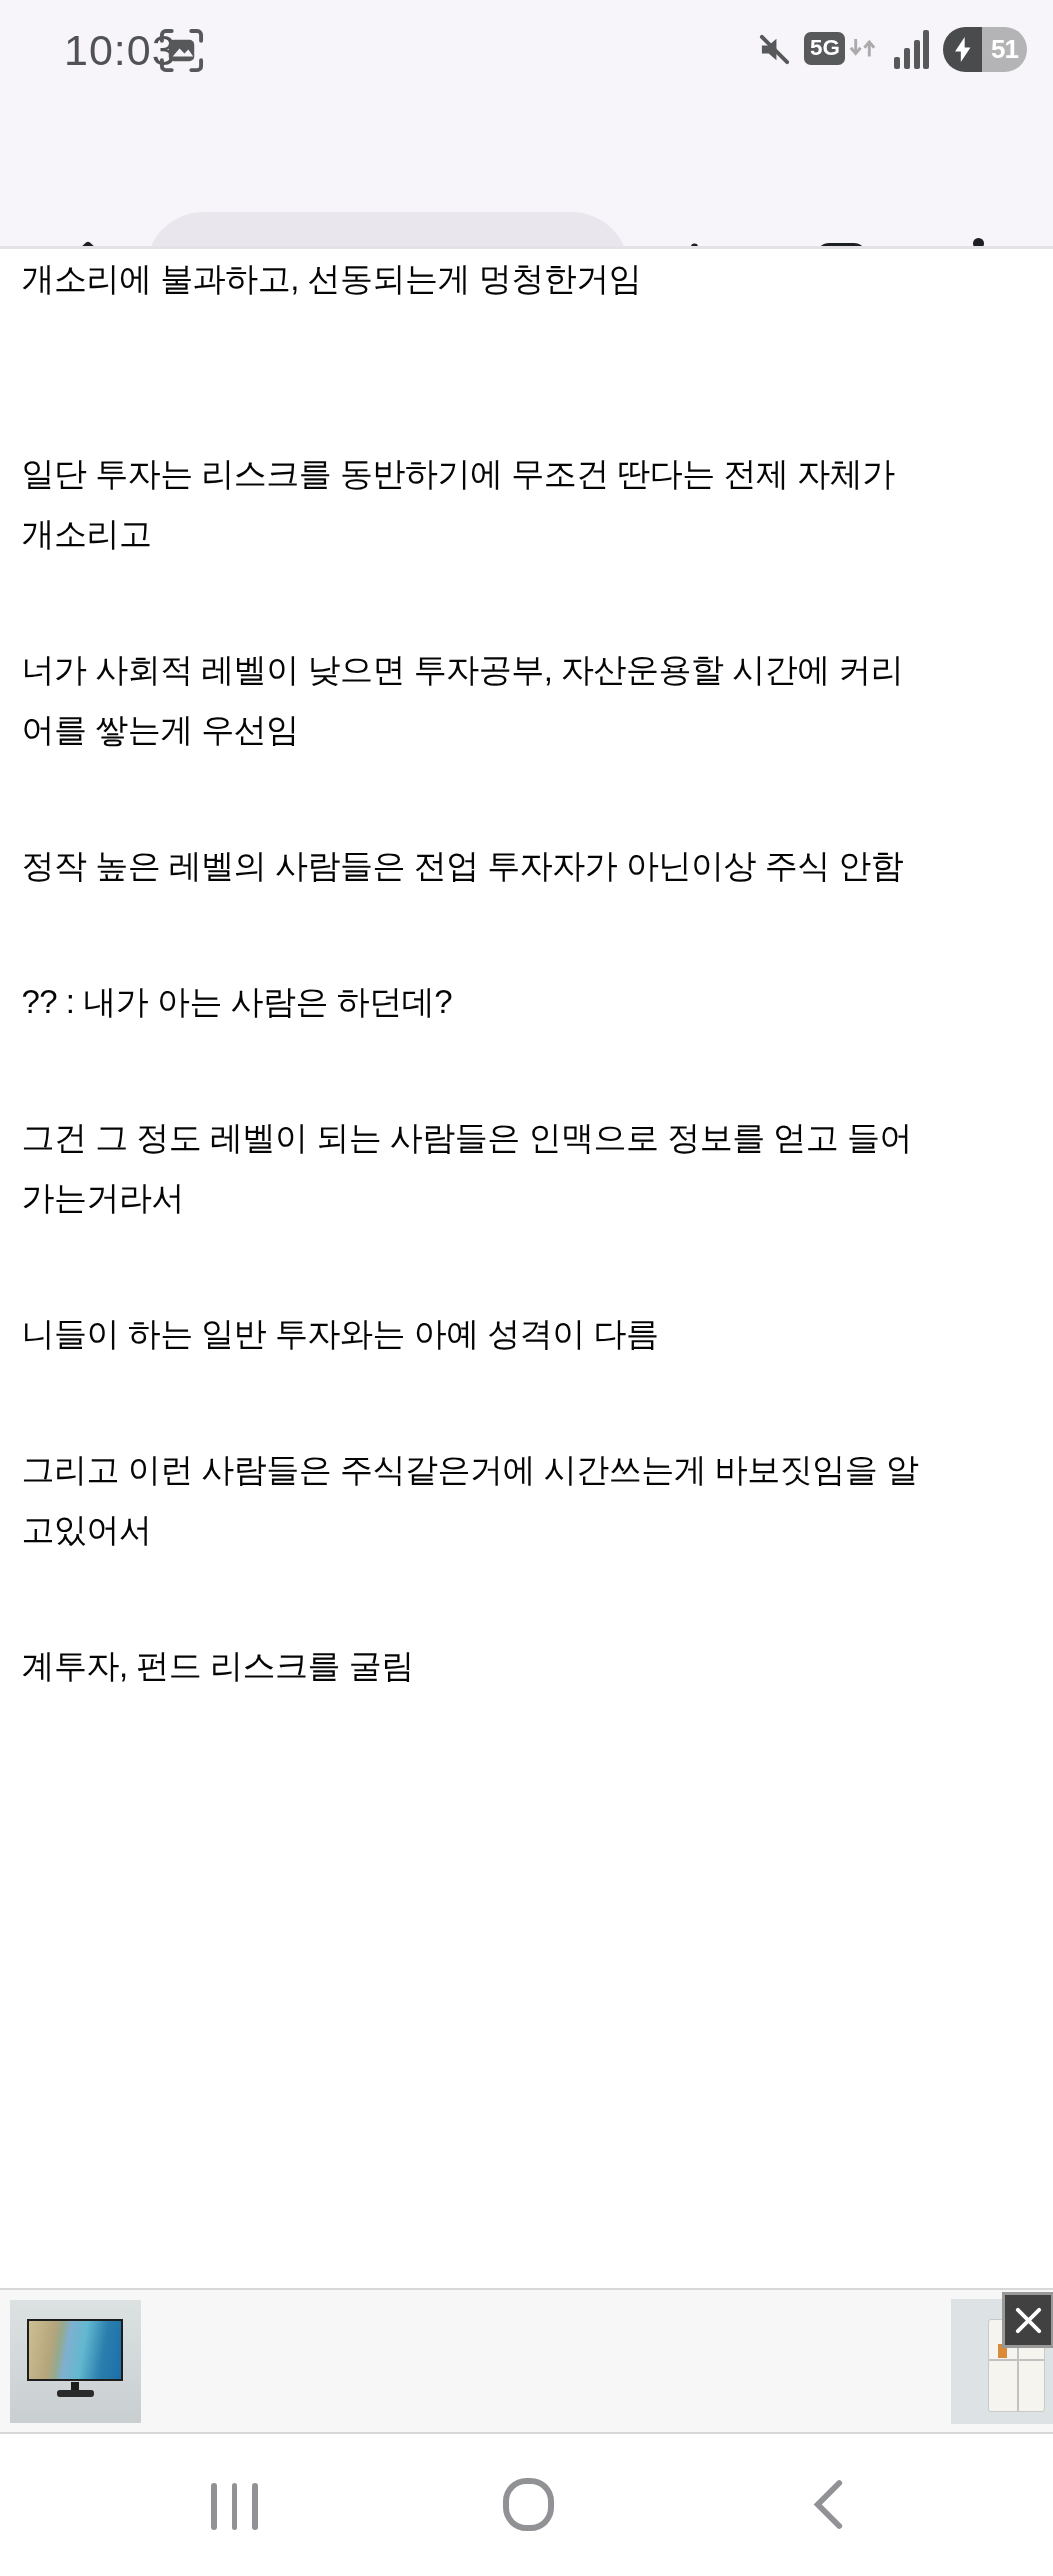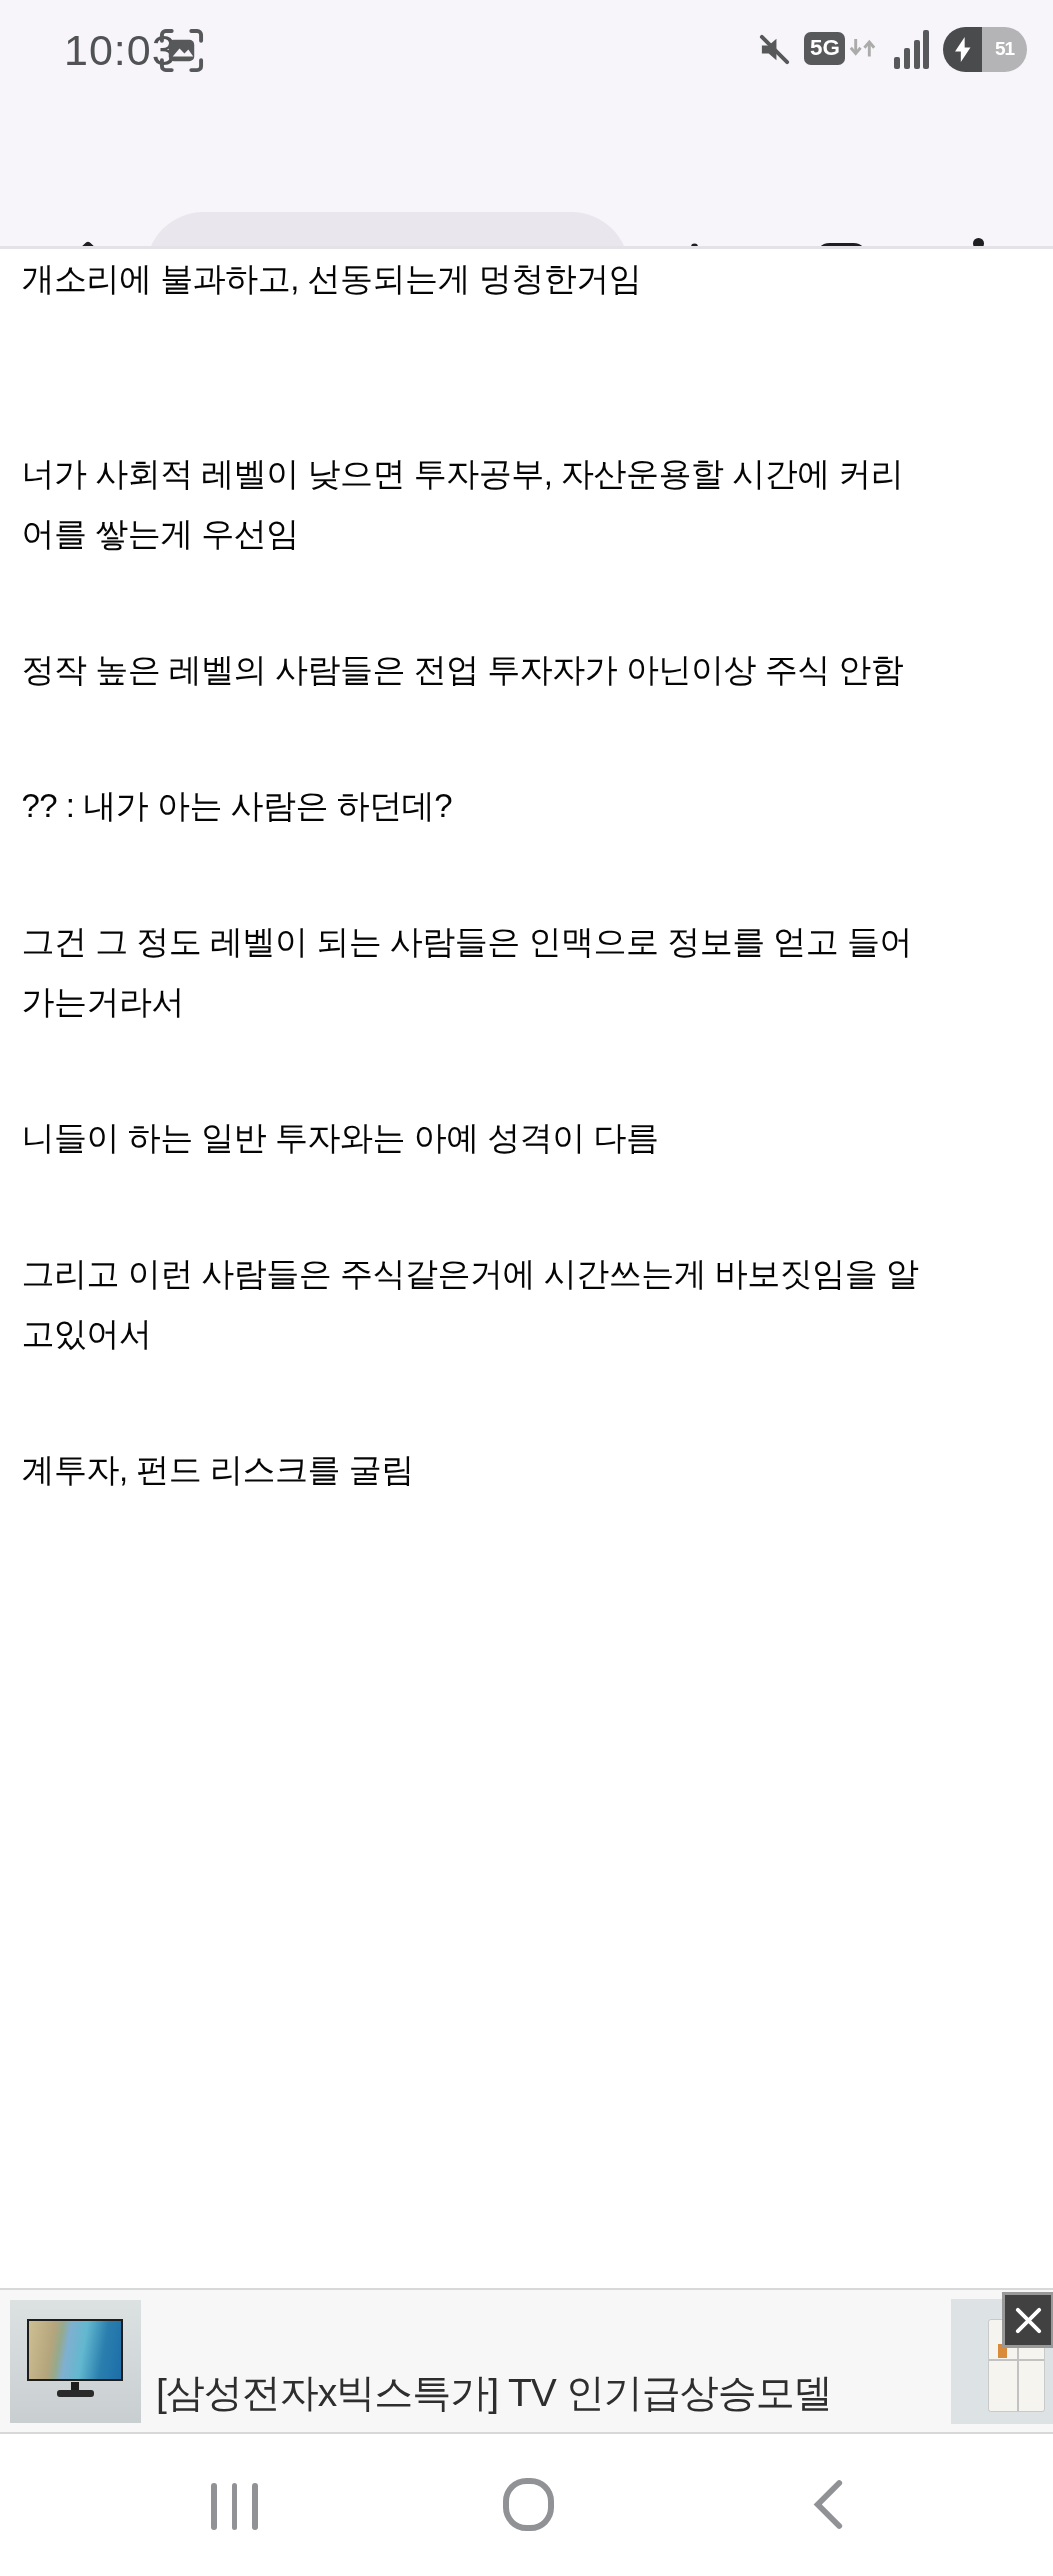--- a/index.html
+++ b/index.html
@@ -15,21 +15,21 @@
   .sb-right { position:absolute; right:27px; top:0; height:98px; display:flex; align-items:center; gap:13.7px; }
   .mute-icon { width:33px; height:33px; }
   .badge-5g { display:flex; align-items:center; margin-top:-2px; }
   .badge-5g .box { width:41px; height:33px; background:#58595b; border-radius:6.8px; color:#fff;
                    font-size:22.4px; font-weight:700; display:flex; align-items:center; justify-content:center; }
   .badge-5g .arrows { height:19.5px; margin-top:-1px; }
   .signal { display:flex; align-items:flex-end; gap:3.9px; height:39px; }
   .signal span { width:5.9px; background:#57585a; border-radius:2px; display:block; }
   .battery { width:84px; height:45px; border-radius:22.4px; overflow:hidden; display:flex; }
   .battery .left { width:39px; height:100%; background:#4a4b4d; display:flex; align-items:center; justify-content:center; }
-  .battery .right { flex:1; background:#b4b4b6; color:#fff; font-size:19px; font-weight:700;
+  .battery .right { flex:1; background:#b4b4b6; color:#fff; font-size:26px; font-weight:700;
                     display:flex; align-items:center; justify-content:center; letter-spacing:-1px; }
 
   
   .toolbar { position:absolute; top:98px; left:0; width:1054px; height:148px; background:#f7f5fa; }
   .home-btn { position:absolute; left:55px; top:139px; width:66px; height:66px; }
   .url-pill { position:absolute; left:146px; top:114px; width:483px; height:115px;
               background:#e9e6ee; border-radius:58px; display:flex; align-items:center;
               padding:0 25px; overflow:hidden; }
   .tune-icon { width:51px; height:51px; flex:0 0 auto; }
   .url-text { margin-left:21.5px; font-size:42px; color:#202124; white-space:nowrap; letter-spacing:-0.5px; }
@@ -155,40 +155,41 @@
     <div class="menu-btn">
       <i></i>
         <i></i>
         <i></i>
     </div>
   </div>
   <div class="top-divider"></div>
 
   <div class="content">
     <p class="para lg">개소리에 불과하고, 선동되는게 멍청한거임</p>
+    <p class="para">일단 투자는 리스크를 동반하기에 무조건 딴다는 전제 자체가
+개소리고</p>
     <p class="para">너가 사회적 레벨이 낮으면 투자공부, 자산운용할 시간에 커리
 어를 쌓는게 우선임</p>
     <p class="para">정작 높은 레벨의 사람들은 전업 투자자가 아닌이상 주식 안함</p>
     <p class="para">?? : 내가 아는 사람은 하던데?</p>
     <p class="para">그건 그 정도 레벨이 되는 사람들은 인맥으로 정보를 얻고 들어
 가는거라서</p>
     <p class="para">니들이 하는 일반 투자와는 아예 성격이 다름</p>
     <p class="para">그리고 이런 사람들은 주식같은거에 시간쓰는게 바보짓임을 알
 고있어서</p>
     <p class="para lg">계투자, 펀드 리스크를 굴림</p>
 
   </div>
 
   <div class="ad">
     <div class="ad-thumb">
       <div class="tv"></div>
       <div class="tv-neck"></div>
       <div class="tv-base"></div>
     </div>
-    <div class="ad-title">[삼성전자x빅스특가] TV 인기급상승모델</div>
     <div class="ad-right">
       <div class="fridge">
         <div class="vline"></div>
           <div class="hline"></div>
           <div class="item"></div>
       </div>
     </div>
     <div class="ad-close">
       <svg width="29" height="29" viewBox="0 0 30 30">
         <g stroke="#ffffff" stroke-width="4" stroke-linecap="round">

